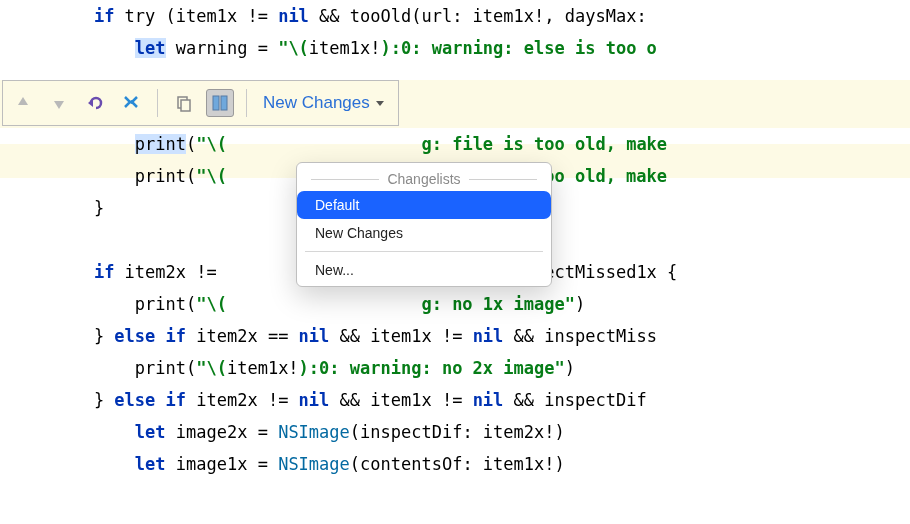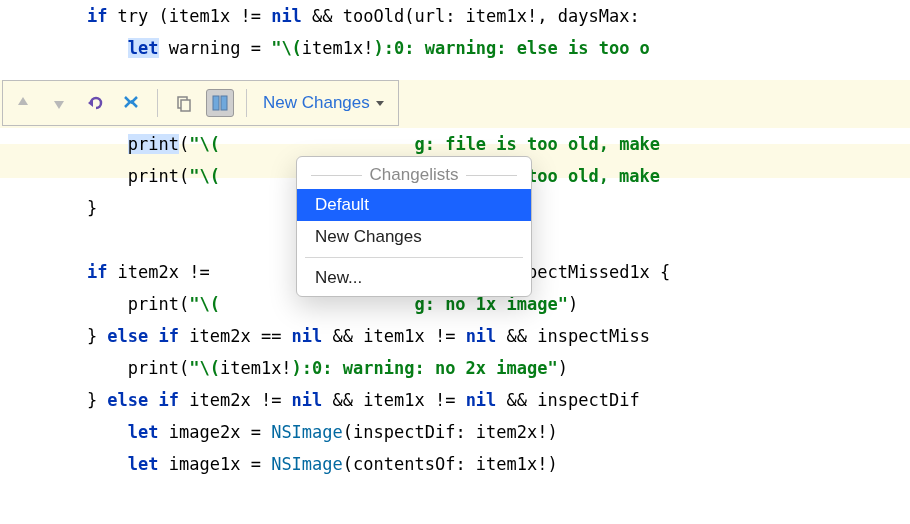--- a/index.html
+++ b/index.html
@@ -8,21 +8,21 @@
     font-size: 17px;
     background: #fff;
     width: 910px;
     height: 524px;
     overflow: hidden;
     position: relative;
   }
   .code-line {
     white-space: pre;
     line-height: 32px;
-    padding-left: 5px;
+    padding-left: 12px;
     color: #000;
   }
   .highlight-band {
     background: #fdfae5;
     position: absolute;
     left: 0;
     width: 100%;
   }
   .band-top {
     top: 80px;
@@ -83,29 +83,29 @@
   }
   .toolbar .caret {
     width: 0; height: 0;
     border-left: 4px solid transparent;
     border-right: 4px solid transparent;
     border-top: 5px solid #555;
   }
 
   .popup {
     position: absolute;
-    top: 156px;
+    top: 162px;
     left: 296px;
-    width: 236px;
+    width: 256px;
     background: #fff;
     border: 1px solid #bfbfbf;
     border-radius: 6px;
     box-shadow: 0 10px 28px rgba(0,0,0,0.18);
     font-family: -apple-system, "Helvetica Neue", Arial, sans-serif;
-    font-size: 17px;
+    font-size: 14px;
     z-index: 20;
     padding: 4px 0 2px 0;
   }
   .popup .section-header {
     display: flex;
     align-items: center;
     color: #8a8a8a;
     padding: 4px 14px 4px 14px;
     gap: 8px;
   }
@@ -115,20 +115,21 @@
     background: #d0d0d0;
   }
   .popup .item {
     padding: 6px 18px;
     cursor: pointer;
     color: #222;
   }
   .popup .item.selected {
     background: #1a63ff;
     color: #fff;
+    border-radius: 7px;
   }
   .popup .sep {
     height: 1px;
     background: #d6d6d6;
     margin: 4px 8px;
   }
 
   .code-container {
     position: relative;
     z-index: 1;

